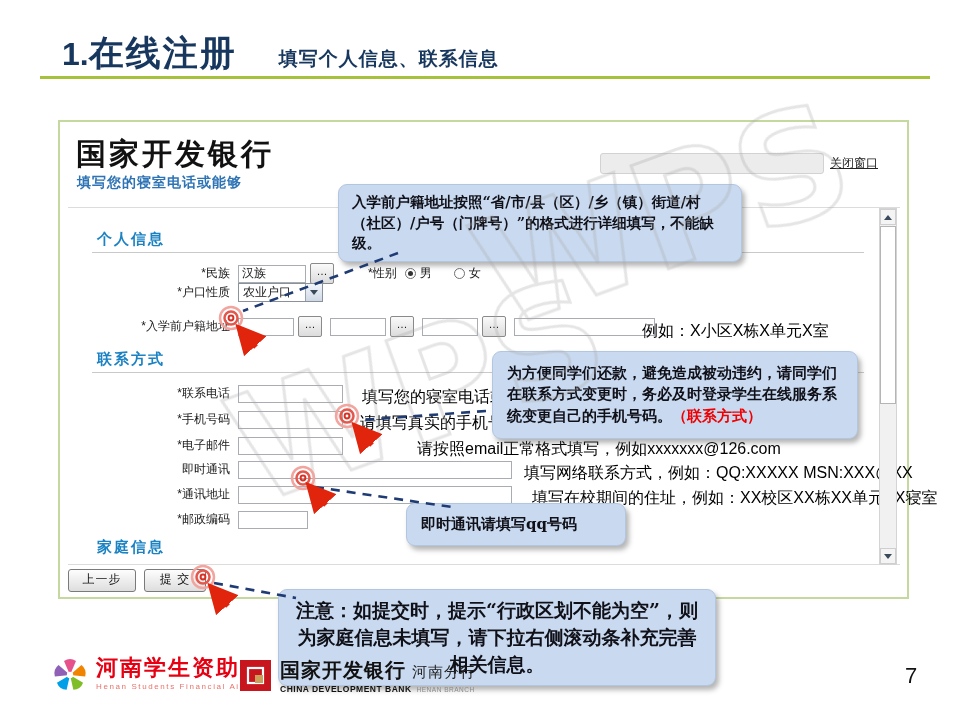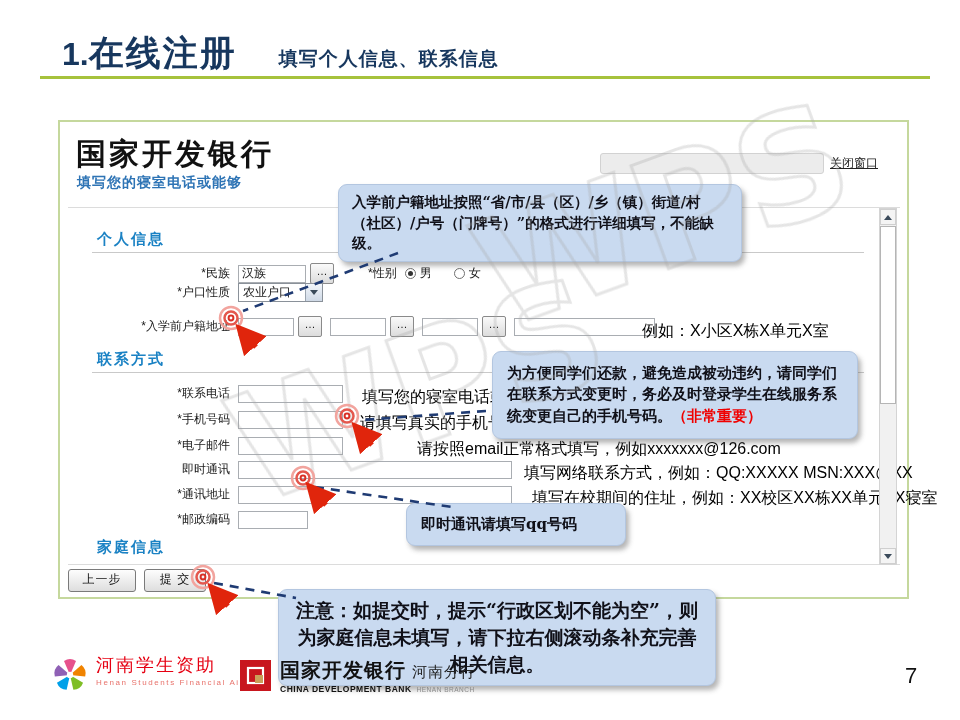--- a/index.html
+++ b/index.html
@@ -65,21 +65,21 @@
   
   .callout{position:absolute;background:#c9daf0;border:1px solid #b3c6e0;border-radius:9px;
            box-shadow:3px 4px 5px rgba(90,90,90,.45);padding:7px 13px;box-sizing:border-box;
            font-family:"DejaVu Serif","Liberation Serif",serif;font-weight:bold;font-size:14.5px;
            line-height:1.42;color:#101018;}
   .callout .red{color:#f00000;}
 
   
   .footer-henan{position:absolute;left:52px;top:656px;display:flex;align-items:flex-start;}
   .henan-text{margin-left:8px;}
-  .henan-name{font-size:18px;font-weight:normal;color:#e60012;letter-spacing:2px;line-height:1.1;}
+  .henan-name{font-size:22px;font-weight:bold;color:#e60012;letter-spacing:2px;line-height:1.1;}
   .henan-en{font-size:8px;color:#e8736c;letter-spacing:1.6px;margin-top:2px;}
   .footer-cdb{position:absolute;left:240px;top:660px;display:flex;align-items:flex-start;}
   .cdb-text{margin-left:9px;}
   .cdb-cn{display:flex;align-items:baseline;line-height:1.05;}
   .cdb-name{font-size:20px;font-weight:bold;color:#111;letter-spacing:1px;}
   .cdb-branch{font-size:15px;color:#222;margin-left:6px;letter-spacing:1px;}
   .cdb-en-line{margin-top:3px;display:flex;align-items:baseline;}
   .cdb-en{font-size:8.5px;font-weight:bold;color:#111;letter-spacing:.5px;text-align:right;}
   .cdb-branch-en{font-size:6.5px;color:#8a8a8a;margin-left:5px;letter-spacing:.5px;}
   .page-num{position:absolute;left:905px;top:663px;font-size:22px;color:#111;}
@@ -194,21 +194,21 @@
           <span class="tri-down"></span>
         </div>
     </div>
 
     <div class="nav-btn" style="left:8px;top:447px;width:66px;">上一步</div>
     <div class="nav-btn" style="left:84px;top:447px;width:60px;">提 交</div>
   </div>
 
   <div class="callout" style="left:338px;top:184px;width:404px;">入学前户籍地址按照“省/市/县（区）/乡（镇）街道/村（社区）/户号（门牌号）”的格式进行详细填写，不能缺级。</div>
   <div class="callout" style="left:492px;top:351px;width:366px;font-size:15px;padding:11px 14px;">
-    <span>为方便同学们还款，避免造成被动违约，请同学们在联系方式变更时，务必及时登录学生在线服务系统变更自己的手机号码。</span><span class="red">（非常重要）</span>
+    <span>为方便同学们还款，避免造成被动违约，请同学们在联系方式变更时，务必及时登录学生在线服务系统变更自己的手机号码。</span><span class="red">（联系方式）</span>
   </div>
   <div class="callout" style="left:406px;top:503px;width:220px;padding:10px 14px;font-size:15px;">即时通讯请填写qq号码</div>
   <div class="callout" style="left:278px;top:589px;width:438px;font-size:19px;text-align:center;">注意：如提交时，提示“行政区划不能为空”，则为家庭信息未填写，请下拉右侧滚动条补充完善相关信息。</div>
 
   <svg class="overlay" viewBox="0 0 960 720">
     <defs>
       <marker id="arrowhead" markerWidth="6" markerHeight="6" refX="4.6" refY="3" orient="auto">
         <polygon points="0 0, 6 3, 0 6" fill="#e0250c"></polygon>
       </marker>
     </defs>

